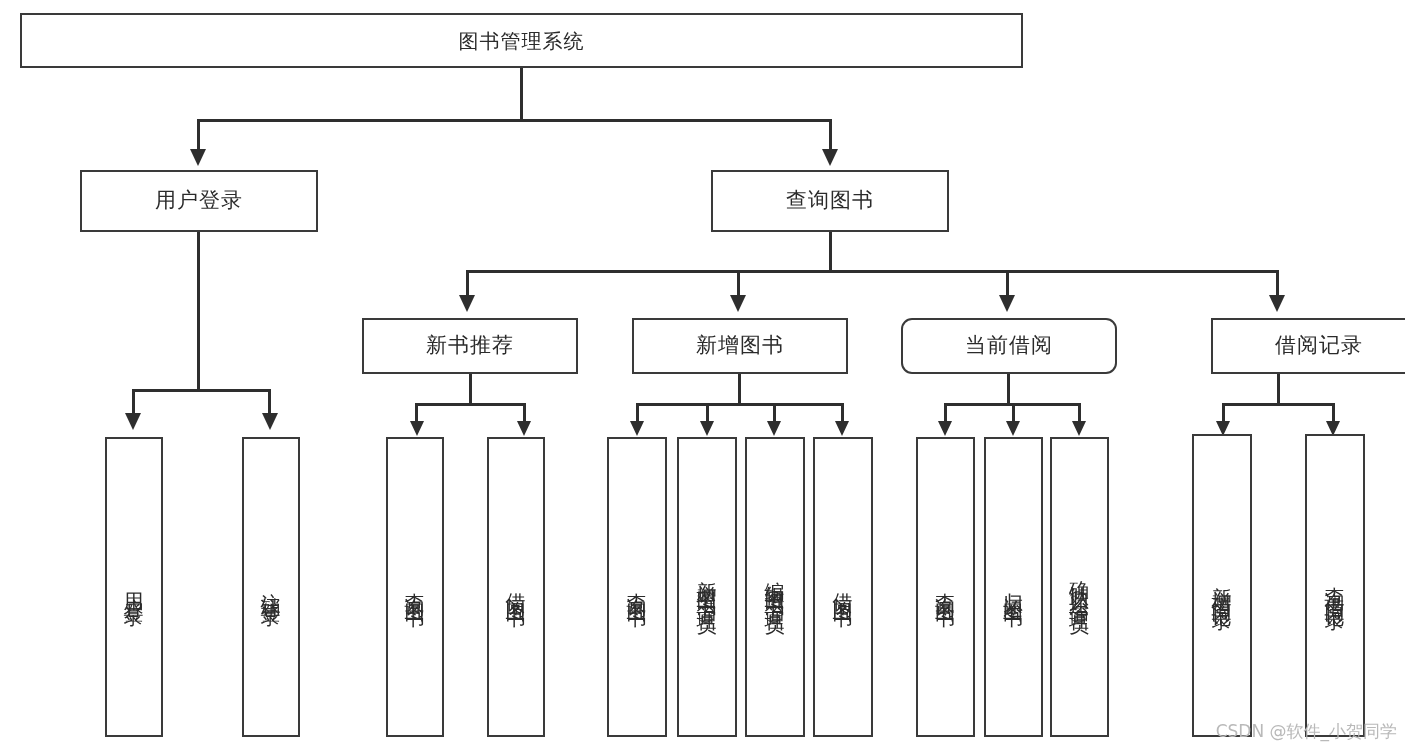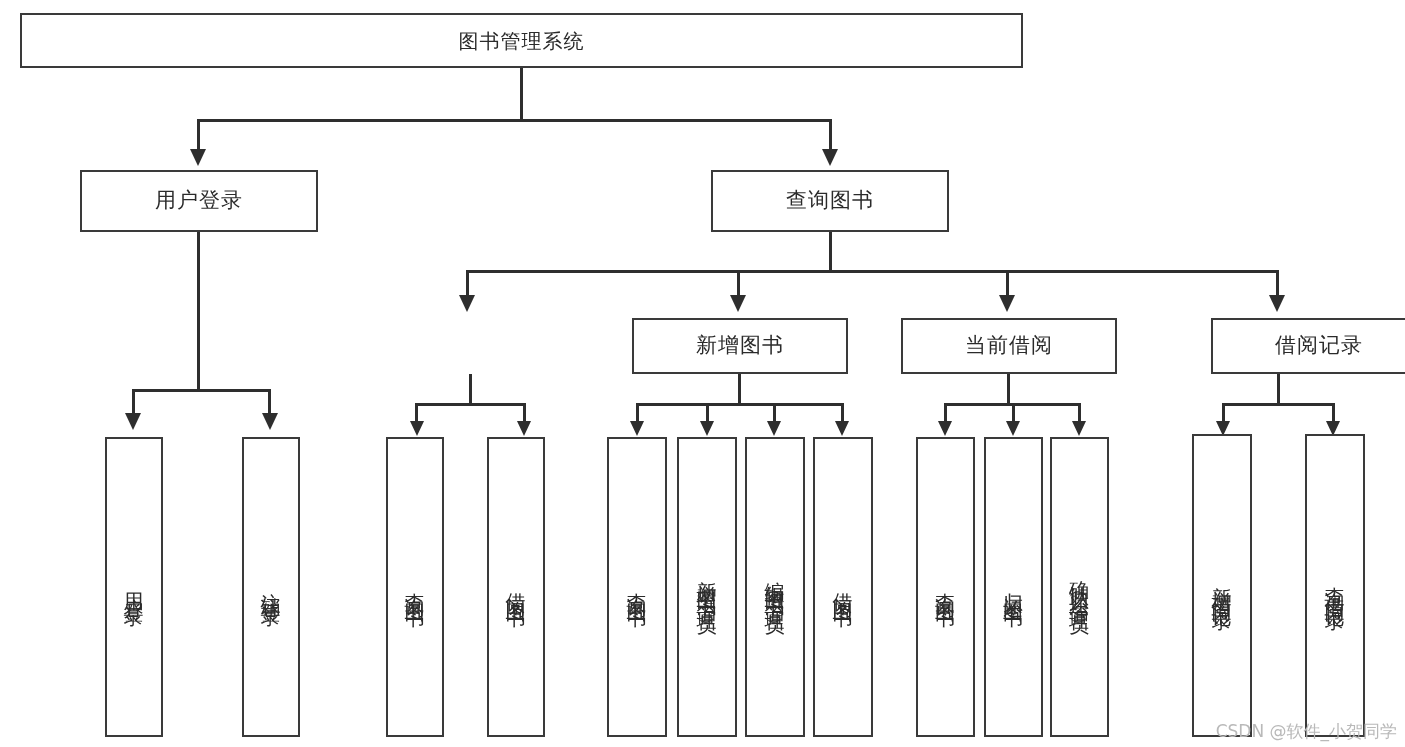--- a/index.html
+++ b/index.html
@@ -117,24 +117,27 @@
   <div class="hline" style="left:466px; top:270px; width:813px; height:3px;"></div>
   <div class="vline" style="left:466px; top:270px; width:3px; height:27px;"></div>
   <div class="arrow" style="left:459px; top:295px;"></div>
   <div class="vline" style="left:737px; top:270px; width:3px; height:27px;"></div>
   <div class="arrow" style="left:730px; top:295px;"></div>
   <div class="vline" style="left:1006px; top:270px; width:3px; height:27px;"></div>
   <div class="arrow" style="left:999px; top:295px;"></div>
   <div class="vline" style="left:1276px; top:270px; width:3px; height:27px;"></div>
   <div class="arrow" style="left:1269px; top:295px;"></div>
 
+  <div class="node h" style="left:362px; top:318px; width:216px; height:56px;">
+    <span>新书推荐</span>
+  </div>
   <div class="node h" style="left:632px; top:318px; width:216px; height:56px;">
     <span>新增图书</span>
   </div>
-  <div class="node h" style="left:901px; top:318px; width:216px; height:56px;">
+  <div class="node h" style="left:901px; top:318px; width:216px; height:56px;border-radius:11px;">
     <span>当前借阅</span>
   </div>
   <div class="node h" style="left:1171px; top:318px; width:216px; height:56px;margin-left:40px;">
     <span>借阅记录</span>
   </div>
 
   <div class="vline" style="left:469px; top:374px; width:3px; height:31px;"></div>
   <div class="hline" style="left:415px; top:403px; width:111px; height:3px;"></div>
   <div class="vline" style="left:415px; top:403px; width:3px; height:20px;"></div>
   <div class="arrow small" style="left:410px; top:421px;"></div>

